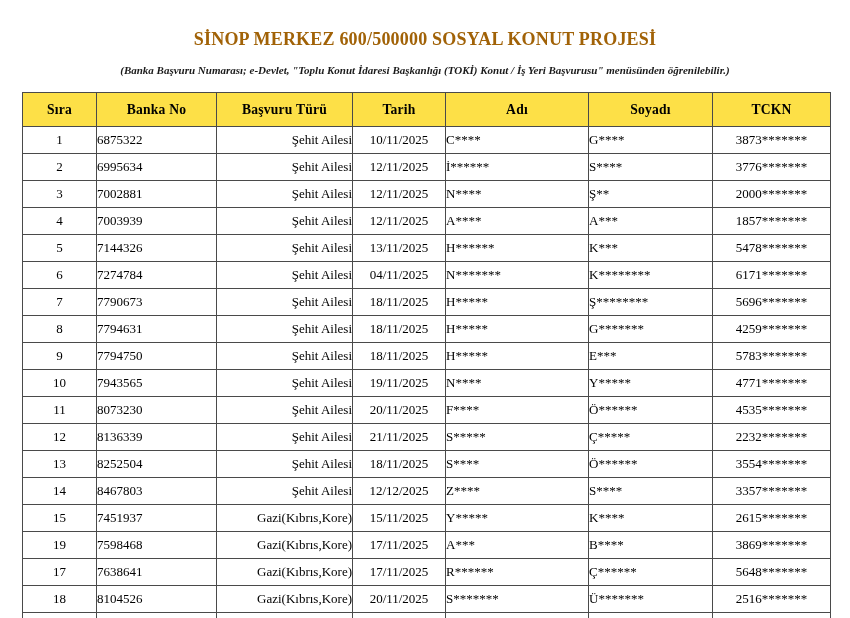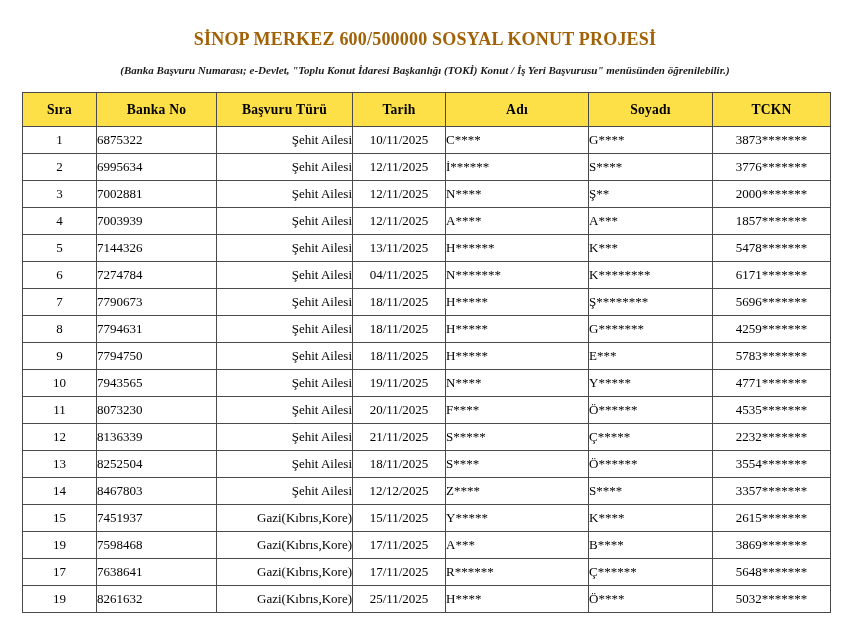--- a/index.html
+++ b/index.html
@@ -279,20 +279,29 @@
           <tr>
             <td class="c-sira">17</td>
             <td class="c-banka">7638641</td>
             <td class="c-tur">Gazi(Kıbrıs,Kore)</td>
             <td class="c-tarih">17/11/2025</td>
             <td class="c-adi">R******</td>
             <td class="c-soyadi">Ç******</td>
             <td class="c-tckn">5648*******</td>
           </tr>
           <tr>
+            <td class="c-sira">18</td>
+            <td class="c-banka">8104526</td>
+            <td class="c-tur">Gazi(Kıbrıs,Kore)</td>
+            <td class="c-tarih">20/11/2025</td>
+            <td class="c-adi">S*******</td>
+            <td class="c-soyadi">Ü*******</td>
+            <td class="c-tckn">2516*******</td>
+          </tr>
+          <tr>
             <td class="c-sira">19</td>
             <td class="c-banka">8261632</td>
             <td class="c-tur">Gazi(Kıbrıs,Kore)</td>
             <td class="c-tarih">25/11/2025</td>
             <td class="c-adi">H****</td>
             <td class="c-soyadi">Ö****</td>
             <td class="c-tckn">5032*******</td>
           </tr>
         </tbody>
     </table>

